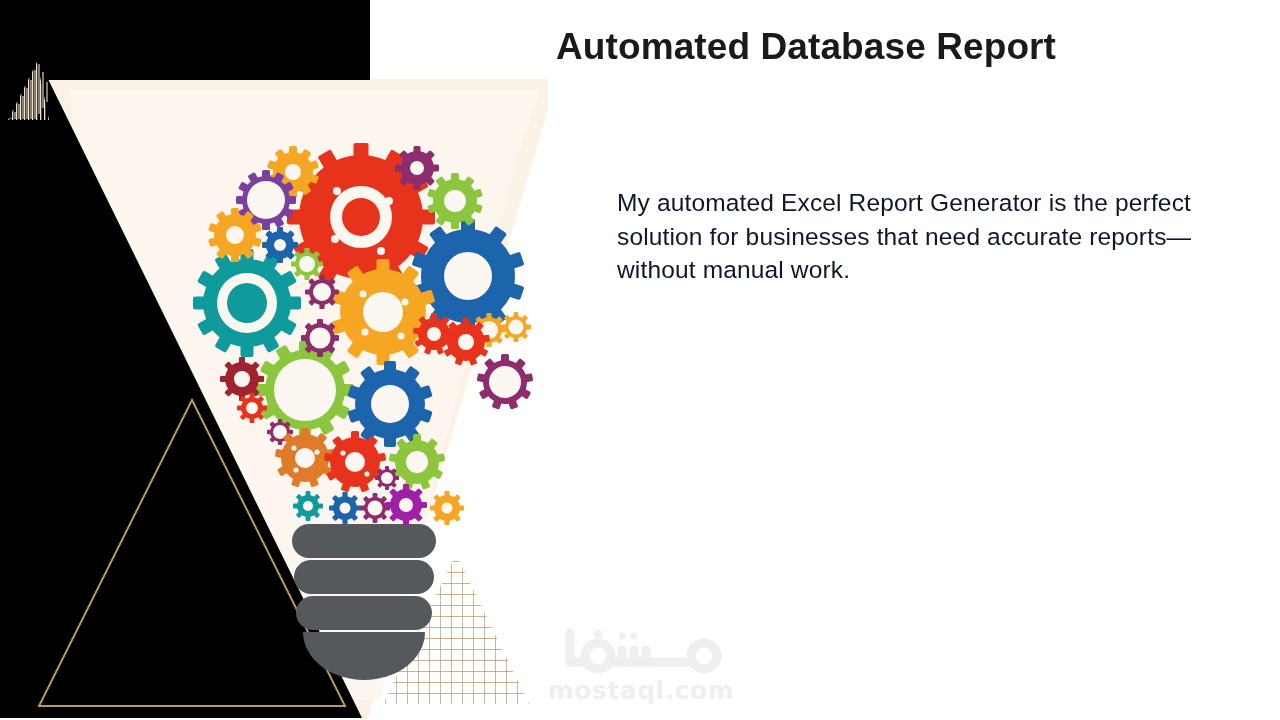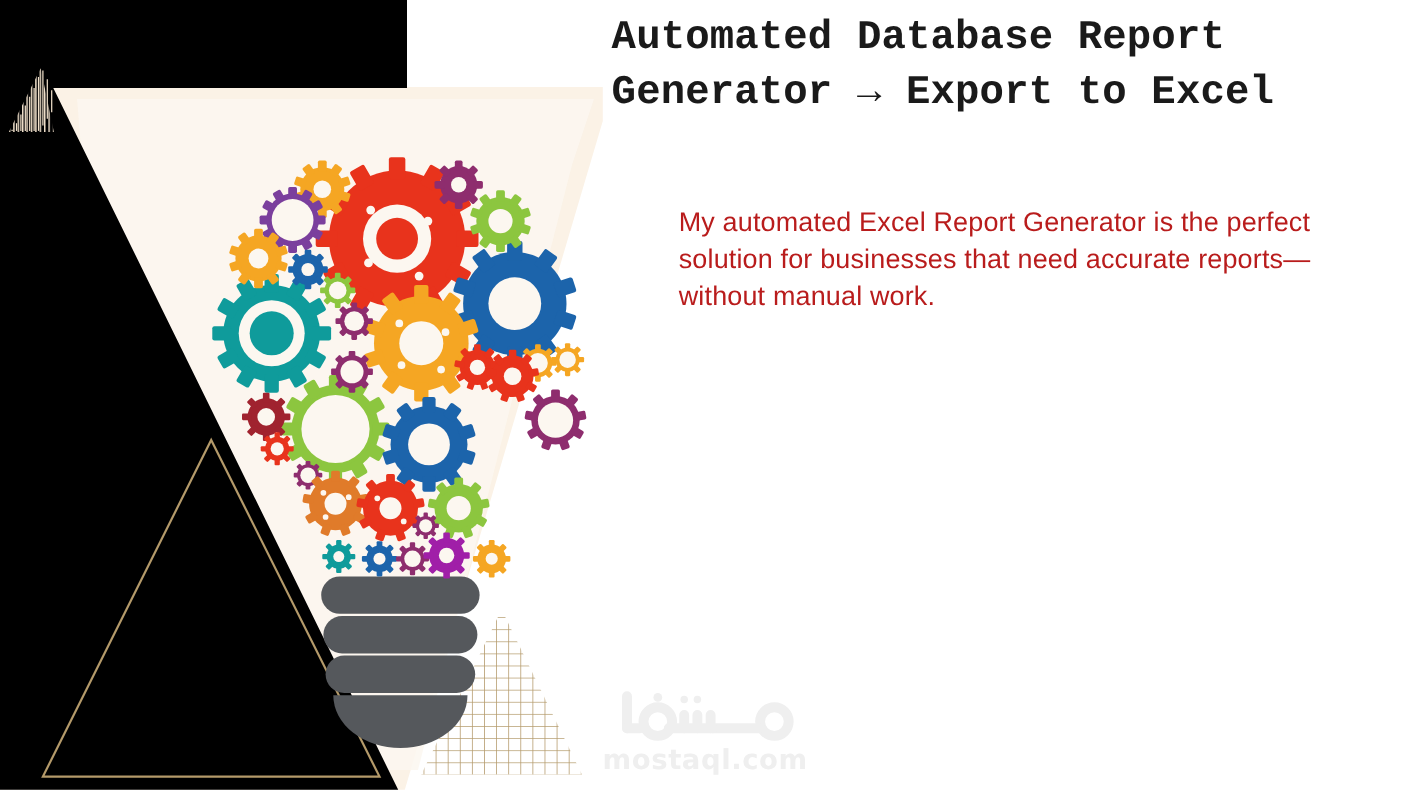--- a/index.html
+++ b/index.html
@@ -11,42 +11,42 @@
     position:relative;
   }
   #stage{position:absolute;inset:0;width:1280px;height:720px;overflow:hidden;background:#ffffff;}
 
   
   #art{position:absolute;left:0;top:0;width:1280px;height:720px;}
 
   
   .title-block{
     position:absolute;
-    left:556px;top:10px;width:700px;
-    font-family:Liberation Mono, monospace;
+    left:556px;top:22px;width:700px;
+    font-family:Liberation Sans, sans-serif;
     font-weight:bold;
     font-size:37px;
     line-height:1.36;
     color:#1a1a1a;
     letter-spacing:.1px;
     z-index:6;
   }
   .title-line{display:block;white-space:pre;}
 
   
   .body-block{
     position:absolute;
     left:617px;top:186px;width:640px;
     z-index:6;
   }
   .para{
     font-family:"Liberation Sans", sans-serif;
     font-size:24.5px;
     line-height:1.37;
-    color:#b91c1c;
+    color:#0f172a;
     margin:0 0 24px 0;
     letter-spacing:.15px;
   }
   .para:last-child{margin-bottom:0;}
 
   
   .watermark{
     position:absolute;left:536px;top:628px;width:210px;height:84px;
     z-index:7;opacity:1;
   }
@@ -788,21 +788,20 @@
           <circle r="5.5" fill="#fcf7f0"></circle>
         </g>
       </g>
     </g>
 
     <polygon points="548,0 1280,0 1280,79 548,79" fill="#ffffff"></polygon>
   </svg>
 
   <div class="title-block">
     <span class="title-line">Automated Database Report</span>
-    <span class="title-line">Generator → Export to Excel</span>
   </div>
 
   <div class="body-block">
     <p class="para">My automated Excel Report Generator is the perfect solution for businesses that need accurate reports—without manual work.</p>
   </div>
 
   <div class="watermark">
     <svg width="210" height="46" viewBox="0 0 210 46" xmlns="http://www.w3.org/2000/svg">
       <g fill="none" stroke="#efefef" stroke-width="9" stroke-linecap="round" stroke-linejoin="round">
 

